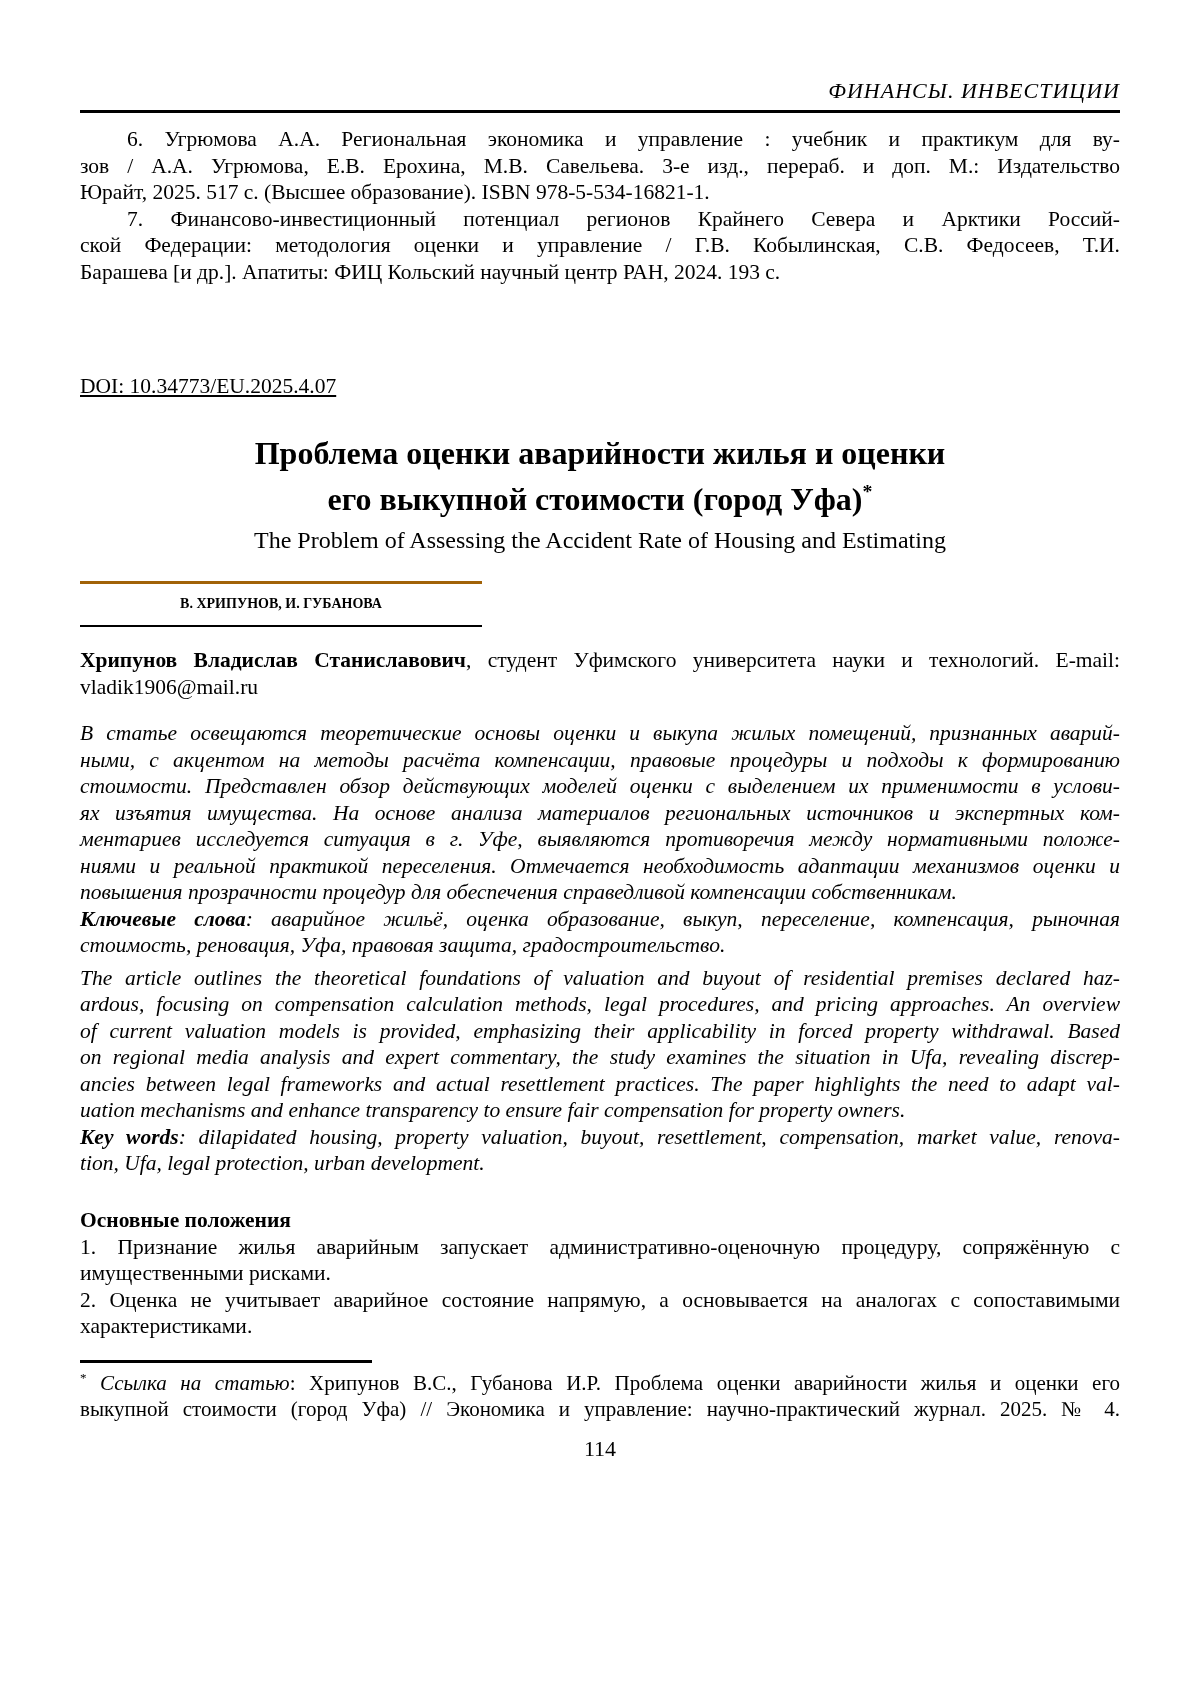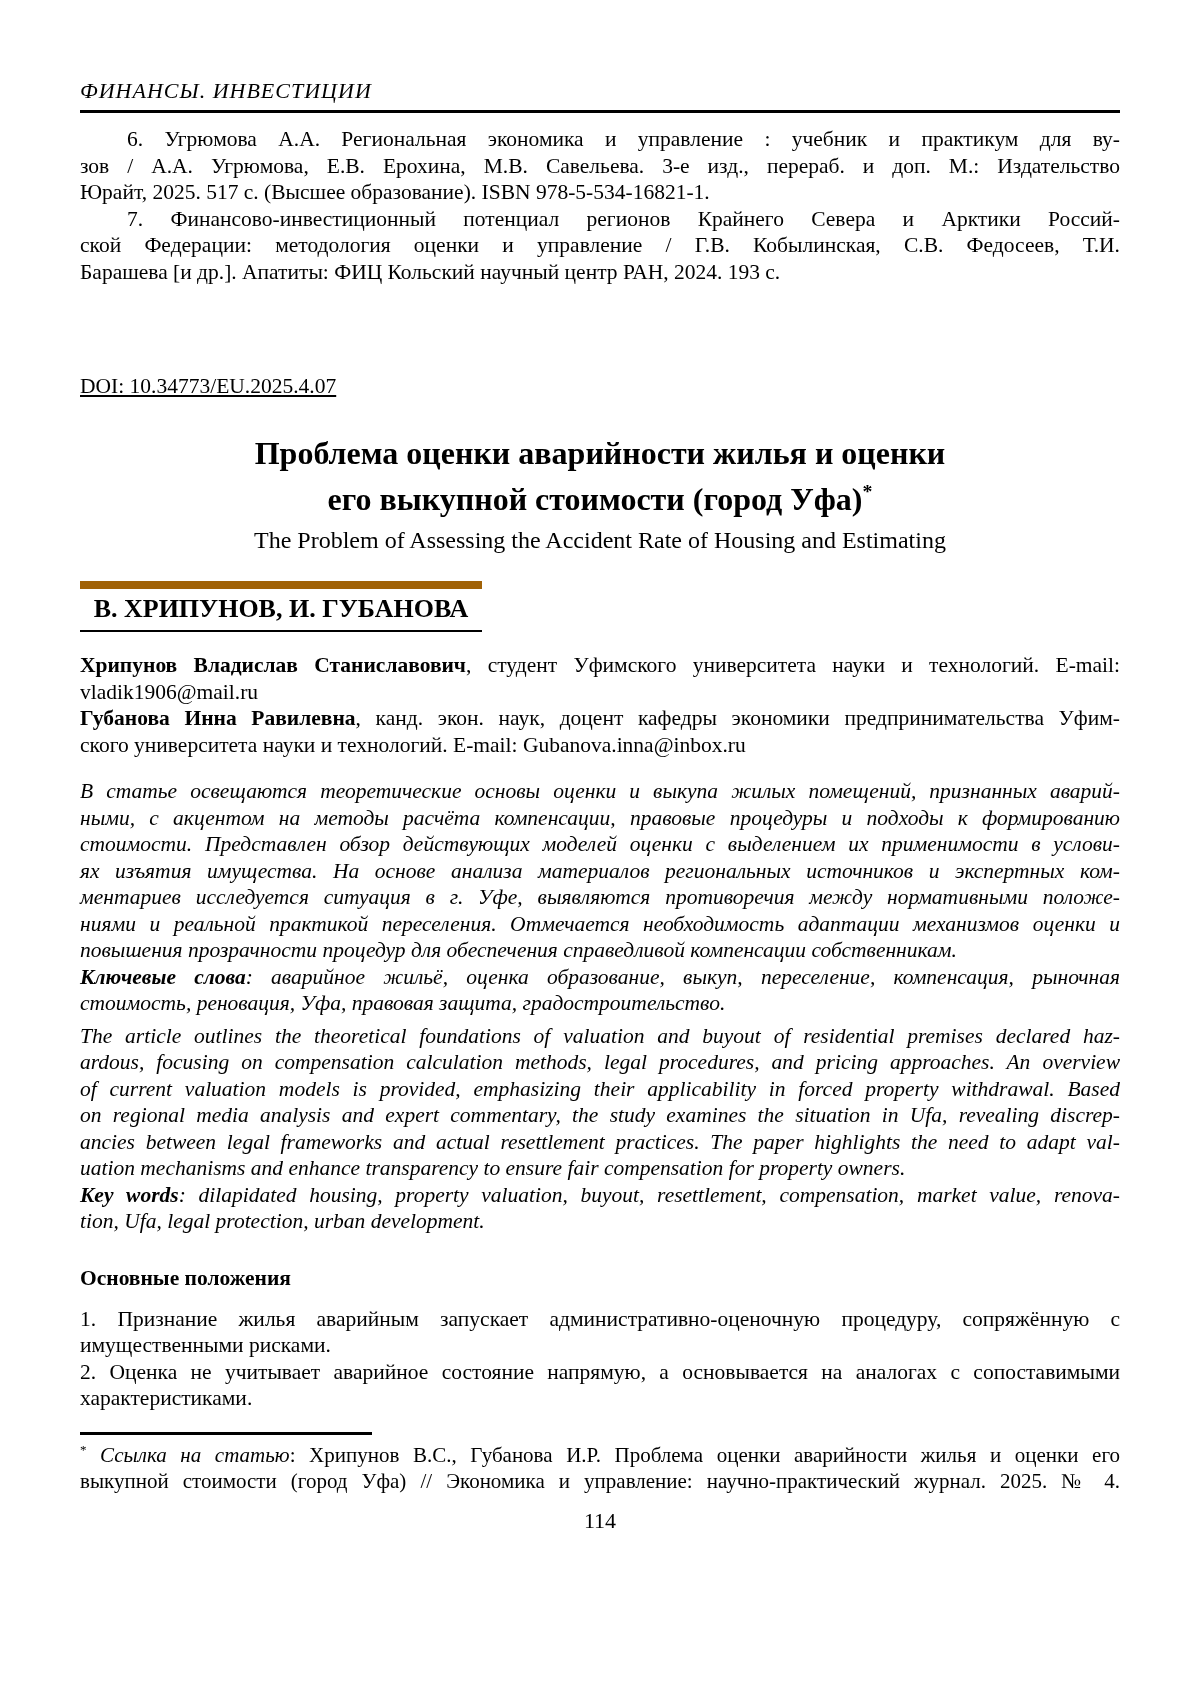--- a/index.html
+++ b/index.html
@@ -9,21 +9,21 @@
     width: 1200px;
     height: 1698px;
     margin: 0 auto;
     background: #ffffff;
     color: #000000;
     font-family: "Liberation Serif", "DejaVu Serif", serif;
     padding: 78px 80px 0 80px;
     overflow: hidden;
   }
   .running-head {
-    text-align: left;
+    text-align: right;
     font-style: italic;
     font-size: 22px;
     line-height: 26px;
     letter-spacing: 1px;
   }
   .head-rule {
     border: none;
     border-top: 3px solid #000;
     margin-top: 6px;
   }
@@ -36,35 +36,35 @@
   .i, .line .i { font-style: italic; }
   .sup { vertical-align: super; font-size: 0.62em; line-height: 0; }
   .u { text-decoration: underline; }
   .refs { margin-top: 13px; }
   .doi-line { margin-top: 88px; font-size: 21.5px; line-height: 27px; }
   .title-ru { margin-top: 30px; font-size: 32px; line-height: 46px; font-weight: 700; }
   .title-en { margin-top: 2px; font-size: 24px; line-height: 33px; font-weight: 400; }
   .authors-banner {
     margin-top: 24px;
     width: 402px;
-    border-top: 8px solid #a16207;
+    border-top: 3px solid #a16207;
     border-bottom: 2px solid #000;
     padding: 7px 0 8px 0;
     text-align: center;
     font-weight: 700;
-    font-size: 26px;
+    font-size: 14px;
     line-height: 26px;
   }
   .affil { margin-top: 20px; }
   .abs-ru { margin-top: 20px; font-style: italic; }
   .kw-ru { font-style: italic; }
   .abs-en { margin-top: 6px; font-style: italic; }
   .kw-en { font-style: italic; }
   .sec-head { margin-top: 30px; font-size: 21.5px; line-height: 27px; font-weight: 700; }
-  .items { margin-top: 14px; }
+  .items { margin-top: 0; }
   .fn-sep {
     margin-top: 20px;
     width: 292px;
     border: none;
     border-top: 3px solid #000;
   }
   .footnote { margin-top: 7px; font-size: 21px; line-height: 26px; }
   .page-num { margin-top: 14px; text-align: center; font-size: 22px; }
 </style>
 </head>
@@ -102,24 +102,20 @@
     </div>
 
   <div class="authors-banner">
     <span>В. ХРИПУНОВ, И. ГУБАНОВА</span>
   </div>
 
   <div class="affil body-text">
     <div>
         <div class="line"><span class="b">Хрипунов Владислав Станиславович</span><span>, студент Уфимского университета науки и технологий. E-mail:</span></div>
         <div class="line last"><span>vladik1906@mail.ru</span></div>
-      </div>
-    <div>
-        <div class="line"><span class="b">Губанова Инна Равилевна</span><span>, канд. экон. наук, доцент кафедры экономики предпринимательства Уфим-</span></div>
-        <div class="line last"><span>ского университета науки и технологий. E-mail: Gubanova.inna@inbox.ru</span></div>
       </div>
   </div>
 
   <div class="abs-ru body-text">
       <div class="line"><span>В статье освещаются теоретические основы оценки и выкупа жилых помещений, признанных аварий-</span></div>
       <div class="line"><span>ными, с акцентом на методы расчёта компенсации, правовые процедуры и подходы к формированию</span></div>
       <div class="line"><span>стоимости. Представлен обзор действующих моделей оценки с выделением их применимости в услови-</span></div>
       <div class="line"><span>ях изъятия имущества. На основе анализа материалов региональных источников и экспертных ком-</span></div>
       <div class="line"><span>ментариев исследуется ситуация в г. Уфе, выявляются противоречия между нормативными положе-</span></div>
       <div class="line"><span>ниями и реальной практикой переселения. Отмечается необходимость адаптации механизмов оценки и</span></div>

